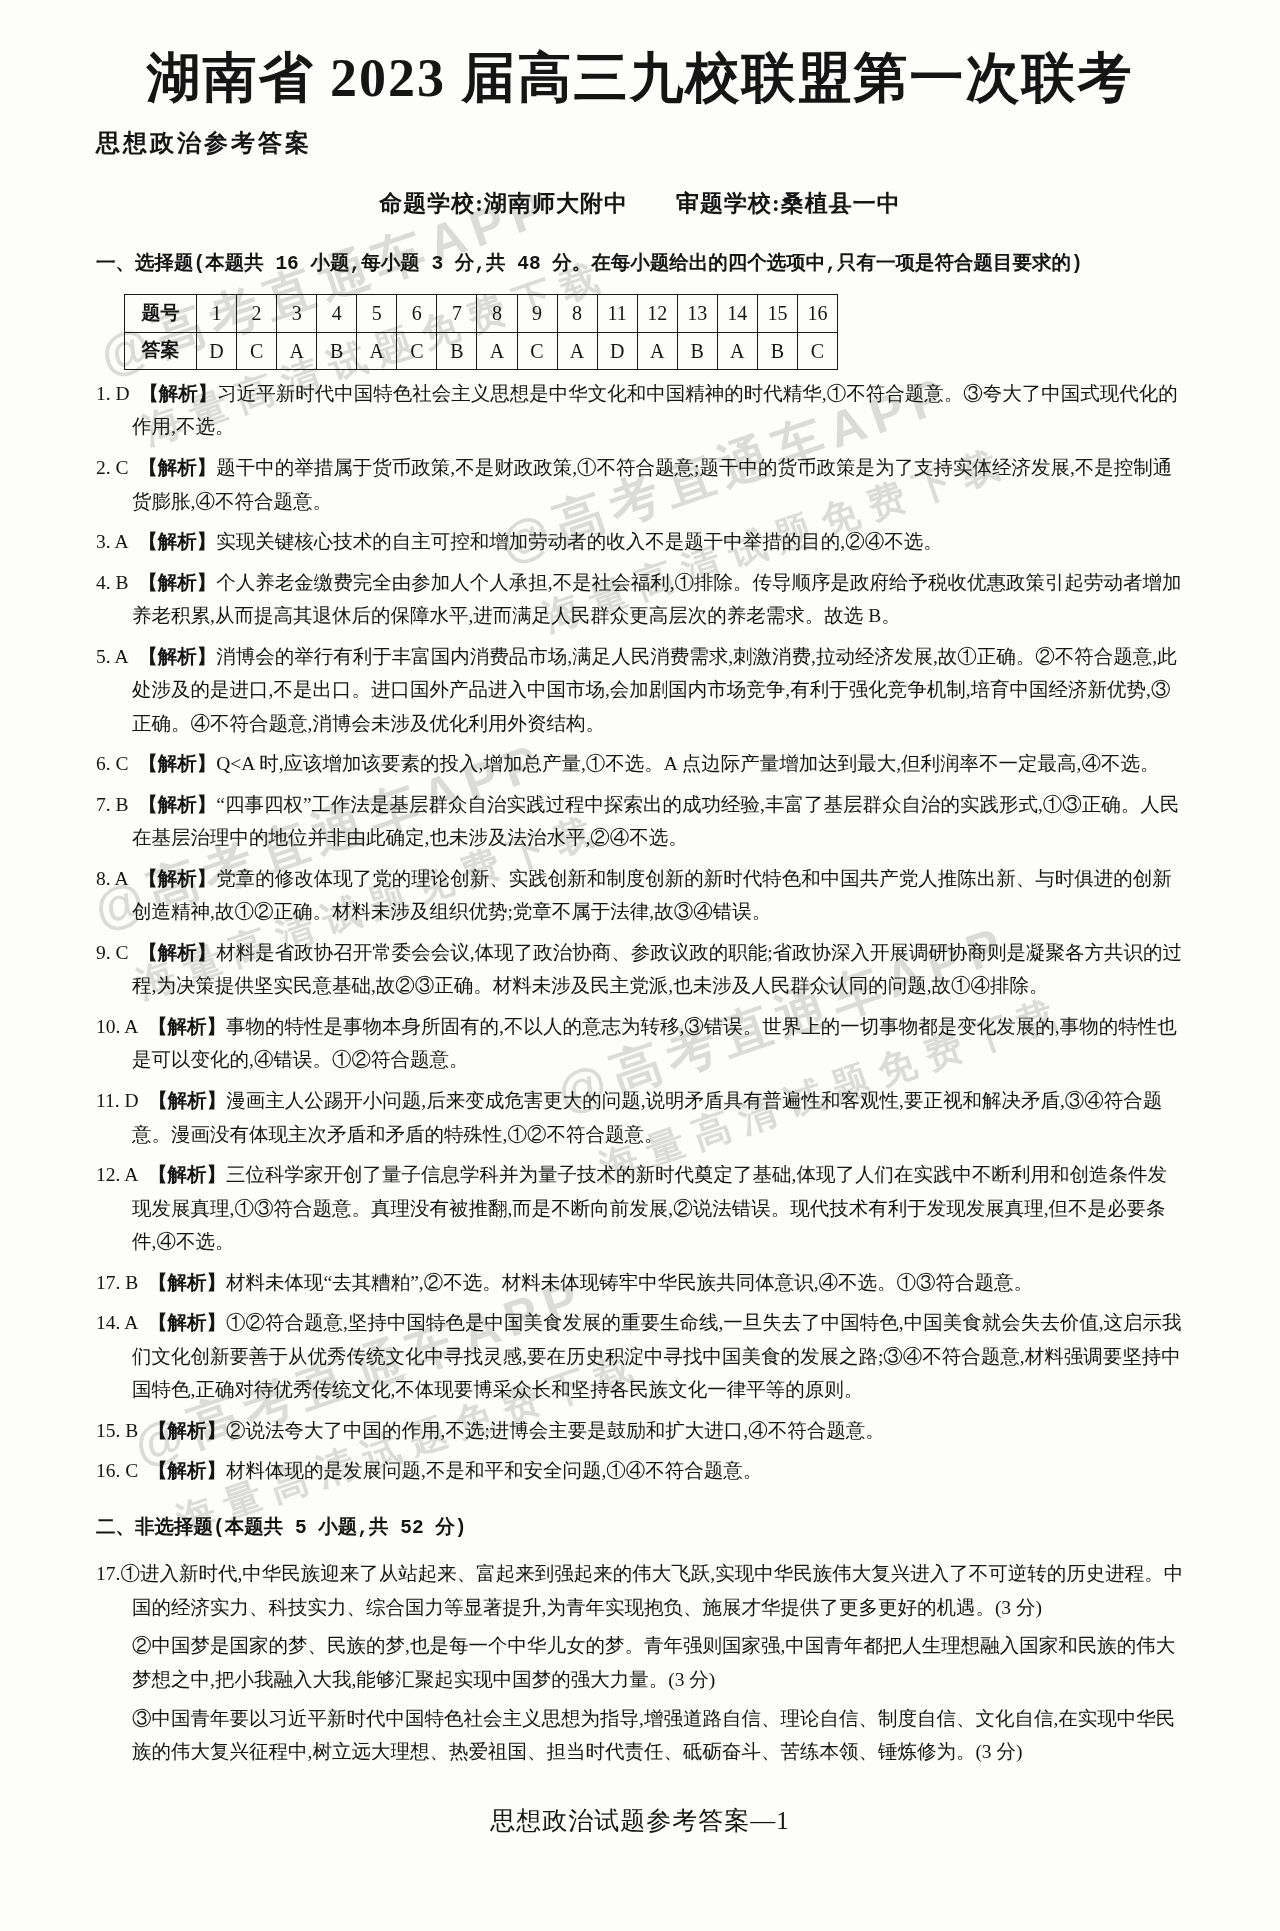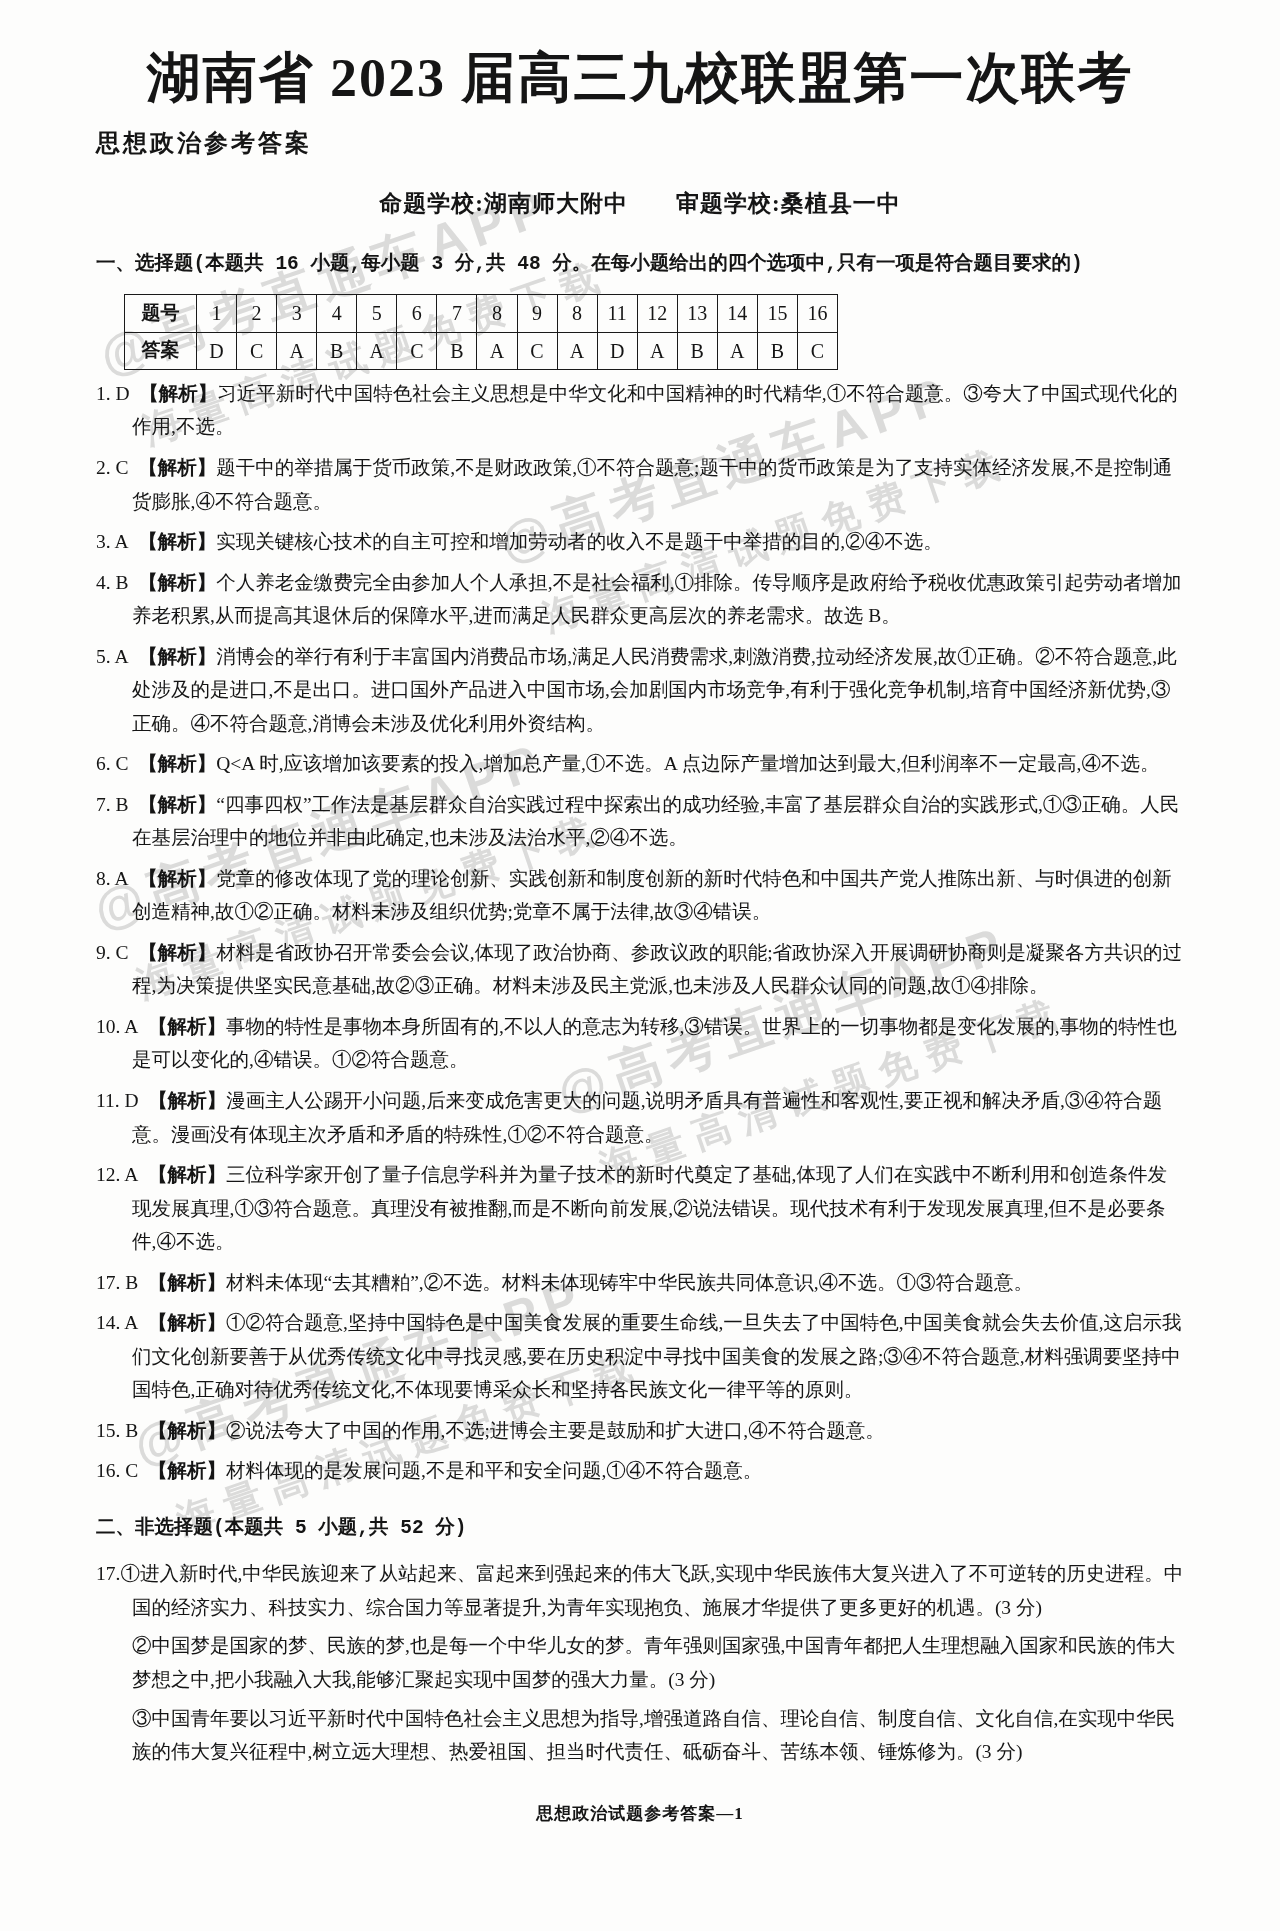--- a/index.html
+++ b/index.html
@@ -25,21 +25,21 @@
   table.answers td { border:1.6px solid #1a1a1a; height:34px; padding:1px 0; }
   table.answers td.lbl {
     width:72px; font-weight:700;
     font-family:"Liberation Sans","DejaVu Sans",sans-serif; font-size:19px;
   }
   .exp { padding-left:36px; text-indent:-36px; margin-top:7px; }
   .exp .tag { font-family:Liberation Sans, sans-serif; font-weight:700; }
   .q17 { padding-left:36px; margin-top:12px; }
   .q17 p { margin-top:5px; }
   .q17 p.first { text-indent:-36px; }
-  .page-footer { text-align:center; margin-top:30px; font-size:17px; letter-spacing:1px;font-weight:bold; }
+  .page-footer { text-align:center; margin-top:30px; font-size:25px; letter-spacing:1px; }
   .wm {
     position:absolute; transform:rotate(-19deg); transform-origin:left top;
     color:#9b9b9b; opacity:.34; font-weight:700; white-space:nowrap;
     font-family:"Liberation Sans","DejaVu Sans",sans-serif;
     pointer-events:none; z-index:0;
   }
   .wm .l1 { font-size:50px; letter-spacing:8px; }
   .wm .l2 { font-size:38px; letter-spacing:11px; margin-top:8px; margin-left:16px; }
 </style>
 </head>

